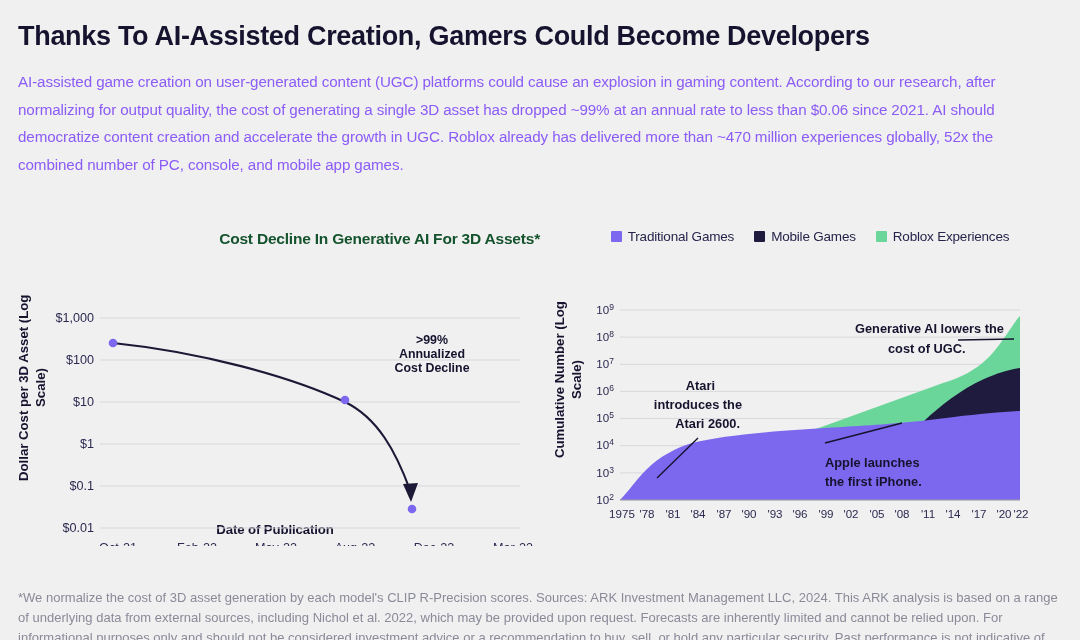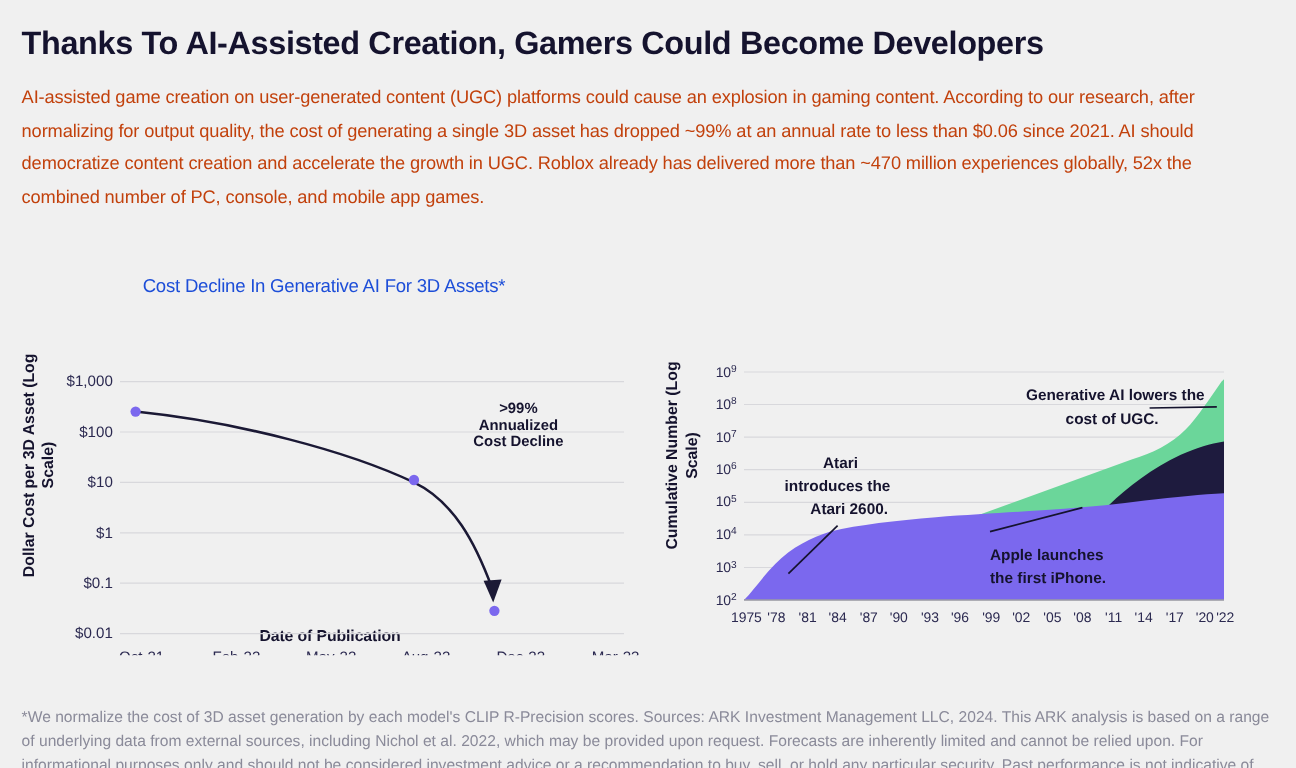--- a/index.html
+++ b/index.html
@@ -13,32 +13,32 @@
   .page { position: relative; width: 1080px; height: 572px; padding-left: 19px; }
 
   
   .headline {
     position: absolute; left: 18px; top: 22px; width: 1040px;
     font-size: 27px; font-weight: bold; letter-spacing: -0.3px;
     color: #15132e; line-height: 1.1;
   }
   .body-copy {
     position: absolute; left: 18px; top: 68px; width: 1034px;
-    font-size: 15.2px; line-height: 1.82; color: #c2410c;
+    font-size: 15.2px; line-height: 1.82; color: #8b5cf6;
     letter-spacing: -0.1px;
   }
 
   
   .panel { position: absolute; top: 218px; height: 360px; }
   .panel-left  { left: 0px;   width: 540px; }
   .panel-right { left: 540px; width: 540px; }
 
   .chart-title {
-    text-align: center; font-size: 15.5px; font-weight: normal;
-    color: #1d4ed8; letter-spacing: -0.2px;
+    text-align: right; font-size: 15.5px; font-weight: bold;
+    color: #14532d; letter-spacing: -0.2px;
   }
   .panel-left .chart-title { margin-top: 12px; }
   .panel-right .chart-title { margin-top: 12px; }
 
   
   .legend {
     display: flex; justify-content: center; align-items: center;
     gap: 20px; margin-top: 11px;
   }
   .legend-item { display: flex; align-items: center; gap: 6px; }
@@ -133,20 +133,34 @@
       <g>
         <text class="anno" x="432" y="88" text-anchor="middle">&gt;99%</text>
         <text class="anno" x="432" y="102" text-anchor="middle">Annualized</text>
         <text class="anno" x="432" y="116" text-anchor="middle">Cost Decline</text>
       </g>
     </svg>
   </div>
 
   <div class="panel panel-right">
 
+    <div class="legend">
+      <div class="legend-item">
+        <span class="legend-swatch" style="background:#7b68ee"></span>
+        <span class="legend-label">Traditional Games</span>
+      </div>
+      <div class="legend-item">
+        <span class="legend-swatch" style="background:#1e1b3e"></span>
+        <span class="legend-label">Mobile Games</span>
+      </div>
+      <div class="legend-item">
+        <span class="legend-swatch" style="background:#6bd69a"></span>
+        <span class="legend-label">Roblox Experiences</span>
+      </div>
+    </div>
 
     <div class="ylab" style="left:12px; top:72px; height:180px;">
       <span>Cumulative Number (Log Scale)</span>
     </div>
 
     <svg width="540" height="260" style="position:absolute;left:0;top:62px;">
       <defs>
         <clipPath id="plotclip">
           <rect x="80" y="30" width="400" height="190"></rect>
         </clipPath>

